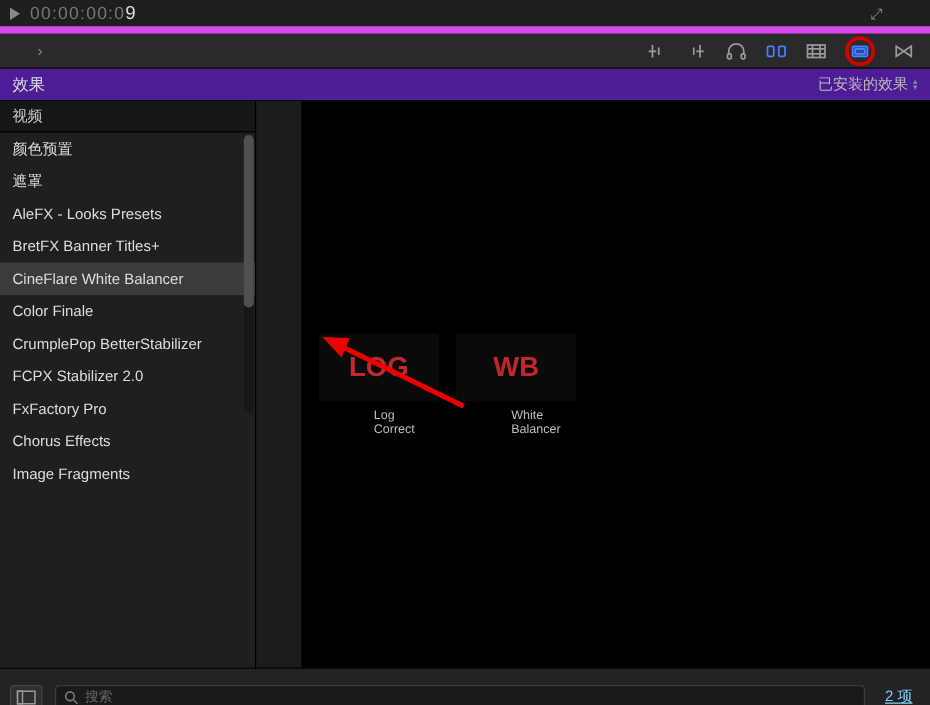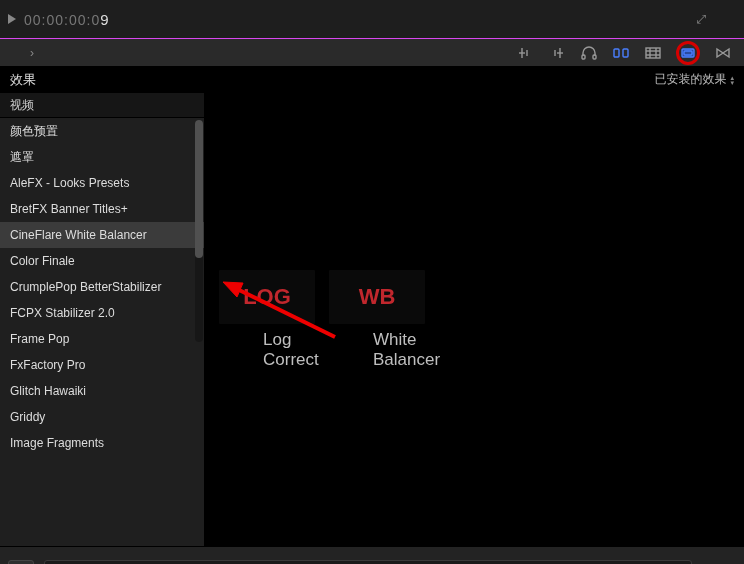--- a/index.html
+++ b/index.html
@@ -1,60 +1,60 @@
 <!DOCTYPE html>
 <html><head>
 <meta charset="utf-8">
 <style>
   * { margin: 0; padding: 0; box-sizing: border-box; font-family: -apple-system, "Helvetica Neue", Arial, sans-serif; }
   html, body { width: 744px; height: 564px; background: #1c1c1c; color: #ccc; overflow: hidden; }
 
   
-  .tc-bar { height: 39px; background: #1e1e1e; display: flex; align-items: center; padding: 0 8px; border-bottom: 1px solid #d946ef; }
+  .tc-bar { height: 27px; background: #1e1e1e; display: flex; align-items: center; padding: 0 8px; border-bottom: 6px solid #d946ef; }
   .play-icon { width: 0; height: 0; border-left: 8px solid #888; border-top: 5px solid transparent; border-bottom: 5px solid transparent; margin-right: 8px; }
   .timecode { font-size: 14px; color: #777; font-weight: 300; letter-spacing: 1px; }
   .timecode .last { color: #ddd; font-size: 15px; }
   .tc-spacer { flex: 1; }
   .expand-icon { font-size: 12px; color: #888; margin-right: 30px; }
 
   
   .toolbar { height: 28px; background: #2a2a2a; display: flex; align-items: center; padding: 0 8px; border-bottom: 1px solid #000; }
   .chev { color: #888; font-size: 12px; margin-left: 22px; }
   .toolbar .spacer { flex: 1; }
   .tool-icons { display: flex; align-items: center; gap: 14px; margin-right: 4px; }
   .ti { width: 18px; height: 14px; display: flex; align-items: center; justify-content: center; }
   .ti svg { width: 18px; height: 14px; }
   .ti path, .ti rect, .ti circle, .ti line { stroke: #999; stroke-width: 1.4; fill: none; }
   .ti.accent path, .ti.accent rect { stroke: #4a7fff; }
   .highlight-ring { width: 24px; height: 24px; border: 3px solid #d60000; border-radius: 50%; display: flex; align-items: center; justify-content: center; }
   .highlight-ring svg rect { stroke: #4a7fff; stroke-width: 1.4; fill: #2a4a9f; }
 
   
-  .title-row { height: 26px; background: #000000; display: flex; align-items: center; justify-content: space-between; padding: 0 10px; border-bottom: 1px solid #000; }
+  .title-row { height: 26px; background: #4c1d95; display: flex; align-items: center; justify-content: space-between; padding: 0 10px; border-bottom: 1px solid #000; }
   .title-row .label { font-size: 13px; color: #ddd; }
   .title-row .status { font-size: 12px; color: #bbb; display: flex; align-items: center; gap: 4px; }
   .sort-arrows { display: inline-flex; flex-direction: column; line-height: 5px; font-size: 7px; color: #888; }
 
   
-  .main { display: flex; height: calc(100% - 27px - 28px - 26px - 30px); }
+  .main { display: flex; height: calc(100% - 27px - 28px - 26px - 30px); gap: 36px; }
 
   
   .sidebar { width: 205px; background: #1f1f1f; border-right: 1px solid #000; overflow: hidden; position: relative; }
   .vid-header { height: 25px; background: #161616; color: #ccc; font-size: 12px; display: flex; align-items: center; padding: 0 10px; border-bottom: 1px solid #000; }
   .side-items { height: calc(100% - 25px); overflow-y: auto; text-align: right; }
   .side-item { height: 26px; display: flex; align-items: center; padding: 0 10px; font-size: 12px; color: #ddd; cursor: pointer; white-space: nowrap; overflow: hidden; text-overflow: ellipsis; }
   .side-item.selected { background: #3b3b3b; }
   .scroll-track { position: absolute; right: 1px; top: 27px; width: 8px; height: 222px; background: rgba(0,0,0,0.25); border-radius: 4px; }
   .scroll-thumb { width: 100%; height: 138px; background: #505050; border-radius: 4px; }
 
   
   .thumbs { flex: 1; background: #000000; padding: 18px 14px; display: flex; gap: 14px; align-items: center; position: relative; }
   .thumb { width: 96px; }
   .thumb-box { width: 96px; height: 54px; background: #0a0a0a; display: flex; align-items: center; justify-content: center; font-weight: 800; font-size: 22px; color: #c1272d; font-family: Arial, sans-serif; border-radius: 1px; }
-  .thumb-label { font-size: 17px; color: #bfbfbf; margin-top: 6px; padding-left: 44px; }
+  .thumb-label { font-size: 10px; color: #bfbfbf; margin-top: 6px; padding-left: 44px; }
 
   
   .arrow-holder { position: absolute; left: 10px; top: 184px; pointer-events: none; }
   .arrow-holder svg line, .arrow-holder svg polygon { stroke: #e00; fill: #e00; }
 
   
   .footer { height: 46px; background: #232323; display: flex; align-items: center; padding: 0 8px; gap: 10px; border-top: 1px solid #000; }
   .footer-icon { width: 26px; height: 20px; background: #2e2e2e; border: 1px solid #444; border-radius: 3px; display: flex; align-items: center; justify-content: center; }
   .footer-icon svg rect { stroke: #999; stroke-width: 1.2; fill: none; }
   .search { flex: 1; height: 20px; background: #1a1a1a; border: 1px solid #3a3a3a; border-radius: 3px; display: flex; align-items: center; padding: 0 6px; gap: 5px; }
@@ -148,24 +148,22 @@
     <div class="vid-header">视频</div>
     <div class="side-items" id="side-items">
         <div class="side-item">颜色预置</div>
         <div class="side-item">遮罩</div>
         <div class="side-item">AleFX - Looks Presets</div>
         <div class="side-item">BretFX Banner Titles+</div>
         <div class="side-item selected">CineFlare White Balancer</div>
         <div class="side-item">Color Finale</div>
         <div class="side-item">CrumplePop BetterStabilizer</div>
         <div class="side-item">FCPX Stabilizer 2.0</div>
-        <div class="side-item">Frame Pop</div>
         <div class="side-item">FxFactory Pro</div>
-        <div class="side-item">Glitch Hawaiki</div>
-        <div class="side-item">Griddy</div>
+        <div class="side-item">Chorus Effects</div>
         <div class="side-item">Image Fragments</div>
       </div>
     <div class="scroll-track">
         <div class="scroll-thumb"></div>
       </div>
   </div>
   <div class="thumbs" id="thumbs">
     <div class="thumb">
         <div class="thumb-box">LOG</div>
         <div class="thumb-label">Log Correct</div>

